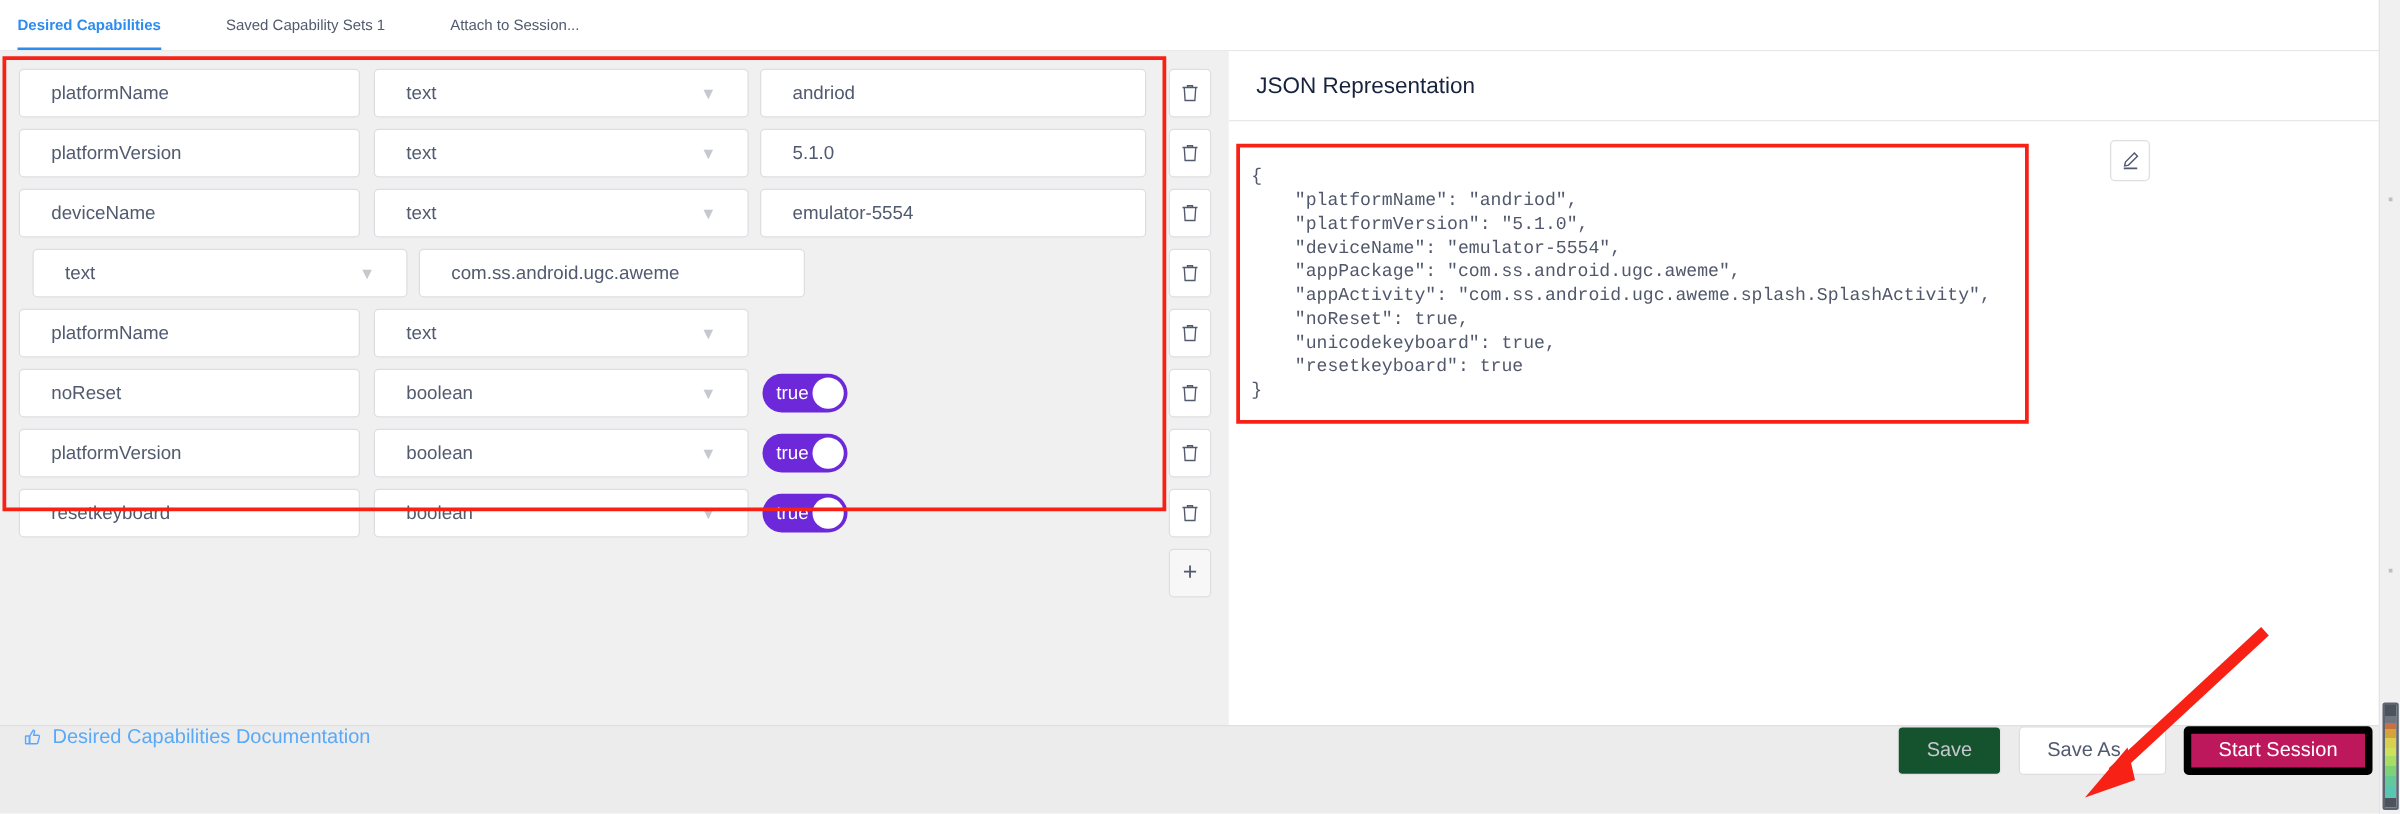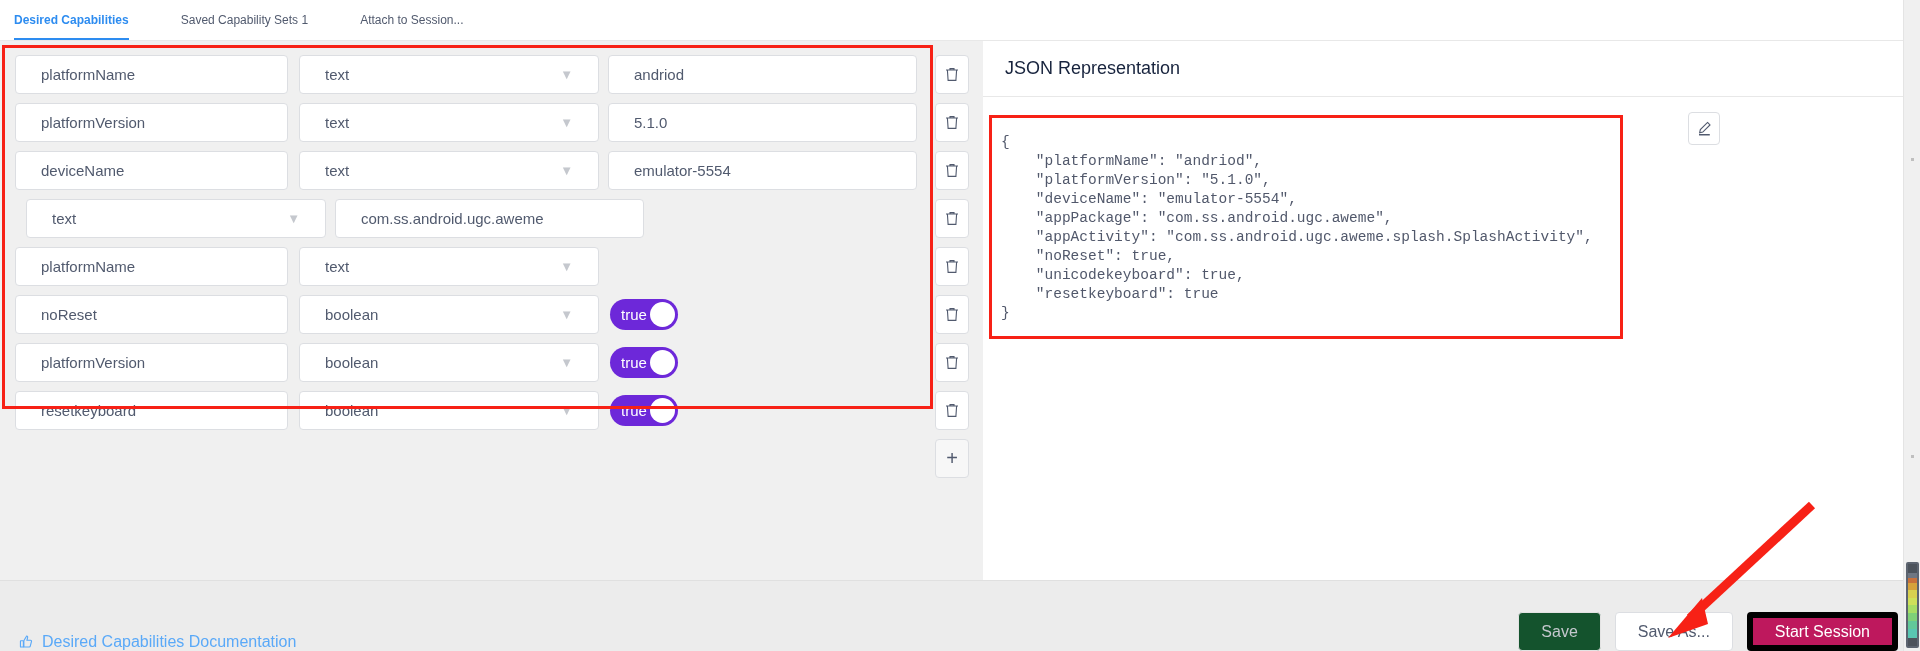--- a/index.html
+++ b/index.html
@@ -195,21 +195,21 @@
   }
 
   
   .footer {
     position: absolute;
     left: 0; right: 0; bottom: 0;
     height: 71px;
     background: #ececec;
     border-top: 1px solid #e0e0e0;
     display: flex;
-    align-items: flex-end;
+    align-items: flex-start;
     justify-content: space-between;
     padding: 0 22px 0 18px;
   }
   .doc-link {
     display: flex; align-items: center;
     color: #5aa9f8; font-size: 16px;
     cursor: pointer;
   }
   .doc-link svg { margin-right: 7px; }
   .footer-btns { display: flex; align-items: center; }

